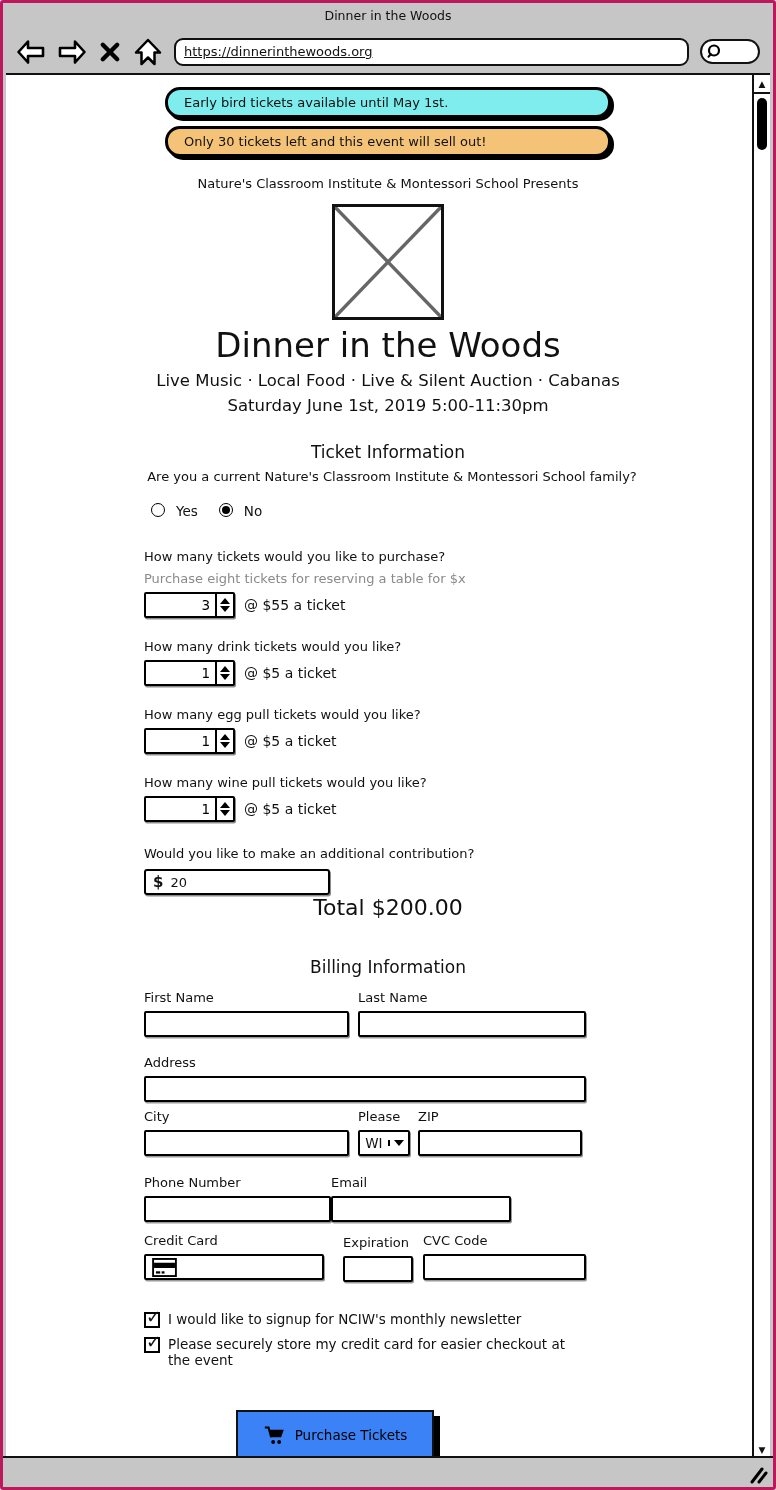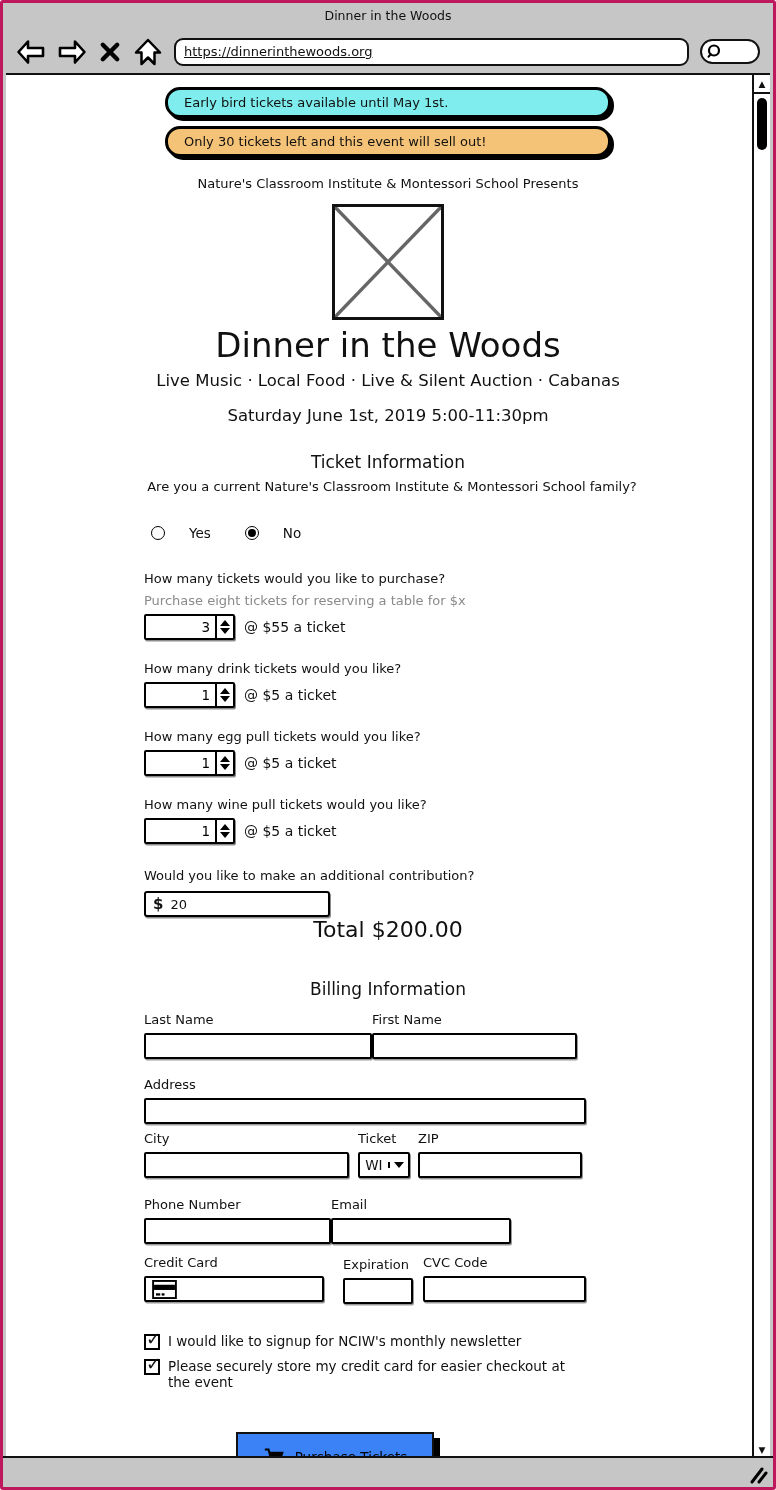--- a/index.html
+++ b/index.html
@@ -34,26 +34,26 @@
             border-radius:15px; padding:5px 16px; font-size:13px;
             box-shadow:3px 3px 0 #000; }
   .banner.cyan { background:#7feded; margin-top:12px; }
   .banner.orange { background:#f5c377; margin-top:8px; }
   
   .center { text-align:center; }
   .presents { margin-top:19px; font-size:13px; }
   .img-ph { width:106px; height:110px; border:3px solid #111; margin:13px auto 0; display:block; }
   .page-title { margin:5px 0 0; font-size:34px; font-weight:500; text-align:center; }
   .subtitle { margin-top:6px; font-size:16.5px; }
-  .datetime { margin-top:16px; font-size:16.5px; }
+  .datetime { margin-top:6px; font-size:16.5px; }
   .h2 { margin-top:27px; font-size:17px; text-align:center; }
   .question-c { margin-top:7px; font-size:13px; text-align:center;margin-left:8px; }
   
   .formcol { margin-left:138px; width:442px; }
-  .radio-row { display:flex; align-items:center; gap:24px; margin-top:31px; font-size:13.5px; }
+  .radio-row { display:flex; gap:11px; margin-top:19px; font-size:13.5px; }
   .radio { width:12px; height:12px; border:1.8px solid #000; border-radius:50%;
            position:relative; display:inline-block; flex:0 0 auto; }
   .radio.sel::after { content:""; position:absolute; inset:2px; background:#000; border-radius:50%; }
   .radio + .radio-lab { margin-right:10px; }
   .qlabel { font-size:13px; margin-top:21px; }
   .qlabel.first { margin-top:30px; }
   .hint { font-size:13px; color:#8a8a8a; margin-top:7px; }
   .stepper-row { display:flex; align-items:center; gap:9px; margin-top:6px; }
   .stepper { display:inline-flex; border:2.2px solid #000; border-radius:2px; height:22px;
              background:#fff; box-shadow:1px 1.5px 0 rgba(0,0,0,.45); }
@@ -210,44 +210,44 @@
       </div>
     </div>
 
     <div class="total">Total $200.00</div>
 
     <div class="h2" style="margin-top:37px">Billing Information</div>
 
     <div class="formcol">
 
       <div class="bill-row">
+        <div class="cell" style="width:205px; margin-right:9px;">
+          <span class="flabel">First Name</span>
+          <div class="tfield"></div>
+        </div>
         <div class="cell" style="width:228px;">
           <span class="flabel">Last Name</span>
           <div class="tfield"></div>
         </div>
-        <div class="cell" style="width:205px; margin-right:9px;">
-          <span class="flabel">First Name</span>
-          <div class="tfield"></div>
-        </div>
       </div>
 
       <div class="bill-row">
         <div class="cell" style="width:442px;">
           <span class="flabel" style="margin-top:18px">Address</span>
           <div class="tfield"></div>
         </div>
       </div>
 
       <div class="bill-row">
         <div class="cell" style="width:205px; margin-right:9px;">
           <span class="flabel" style="margin-top:7px">City</span>
           <div class="tfield"></div>
         </div>
         <div class="cell" style="width:52px; margin-right:8px;">
-          <span class="flabel" style="margin-top:7px">Ticket</span>
+          <span class="flabel" style="margin-top:7px">Please</span>
           <div class="combo">
             <span class="combo-val">WI</span>
             <span class="combo-arrow">
                 <span class="tri-down"></span>
               </span>
           </div>
         </div>
         <div class="cell" style="width:164px;">
           <span class="flabel" style="margin-top:7px">ZIP</span>
           <div class="tfield"></div>

